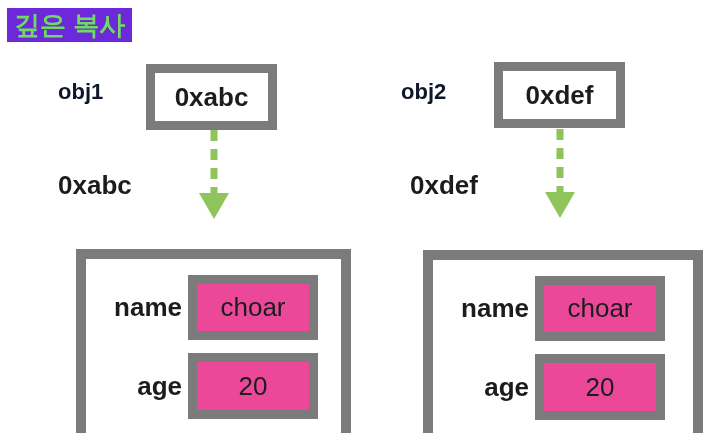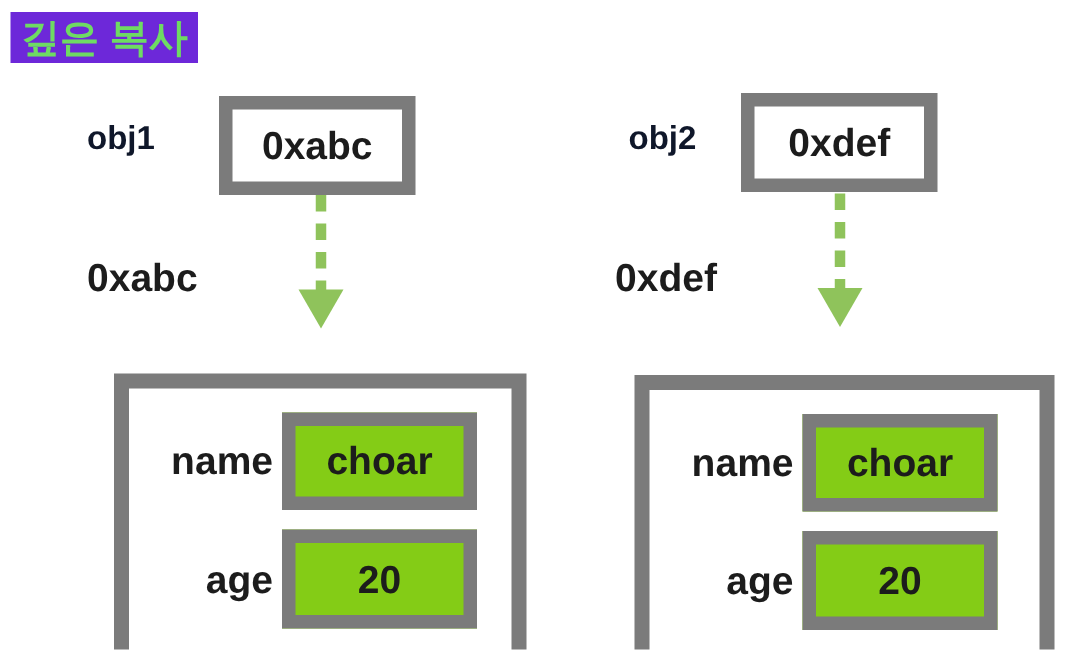--- a/index.html
+++ b/index.html
@@ -55,24 +55,24 @@
 
   .field-label {
     position: absolute;
     display: flex; align-items: center; justify-content: flex-end;
     font-size: 26px; font-weight: 600; color: #1c1c1c;
     width: 82px; left: 14px;
   }
   .field-box {
     position: absolute;
     left: 102px; width: 130px;
-    background: #84cc16;
+    background: #ec4899;
     border: 9px solid #7b7b7b;
     display: flex; align-items: center; justify-content: center;
-    font-size: 26px; font-weight: 700; color: #1c1c1c;
+    font-size: 26px; font-weight: 400; color: #1c1c1c;
   }
   .row1 { top: 16px; height: 65px; }
   .row2 { top: 94px; height: 66px; }
 
   svg.arrow { display: block; }
 </style>
 </head>
 <body>
 
 <div class="abs title-badge">깊은 복사</div>
@@ -90,21 +90,21 @@
 
 <div class="abs addr-label" style="left:58px; top:170px;">0xabc</div>
 
 <div class="abs heap-box" style="left:76px; top:214px; width:275px; height:212px;">
   <div class="field-label row1">name</div>
   <div class="field-box row1">choar</div>
   <div class="field-label row2">age</div>
   <div class="field-box row2">20</div>
 </div>
 
-<div class="abs var-label" style="left:419px; top:79px;">obj2</div>
+<div class="abs var-label" style="left:401px; top:79px;">obj2</div>
 
 <div class="abs pointer-box" style="left:494px; top:62px;">
   <span class="val">0xdef</span>
 </div>
 
 <svg class="abs arrow" style="left:544px; top:128px;" width="32" height="92" viewBox="0 0 32 92">
   <line x1="16" y1="1" x2="16" y2="66" stroke="#8fc35b" stroke-width="7" stroke-dasharray="11 8"></line>
   <polygon points="1,64 31,64 16,90" fill="#8fc35b"></polygon>
 </svg>
 

